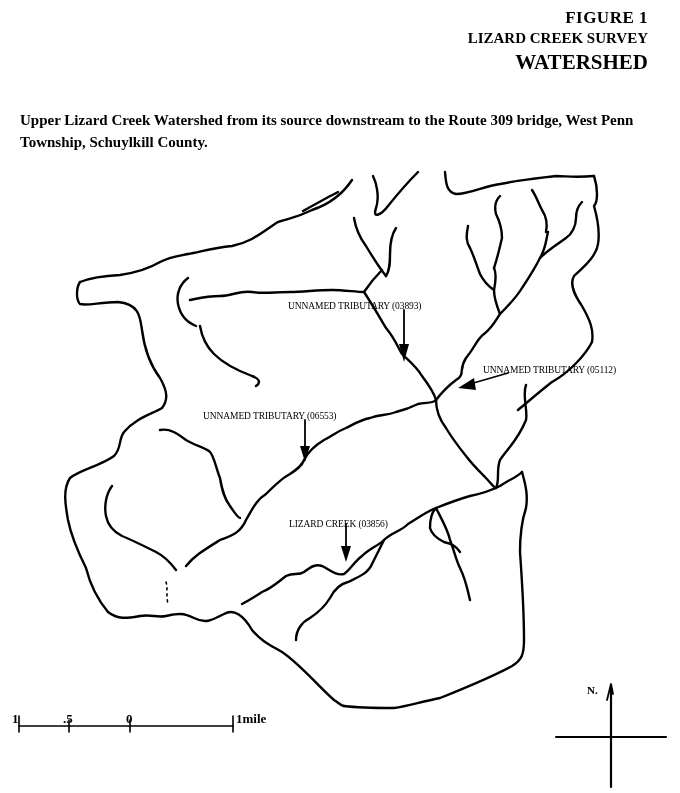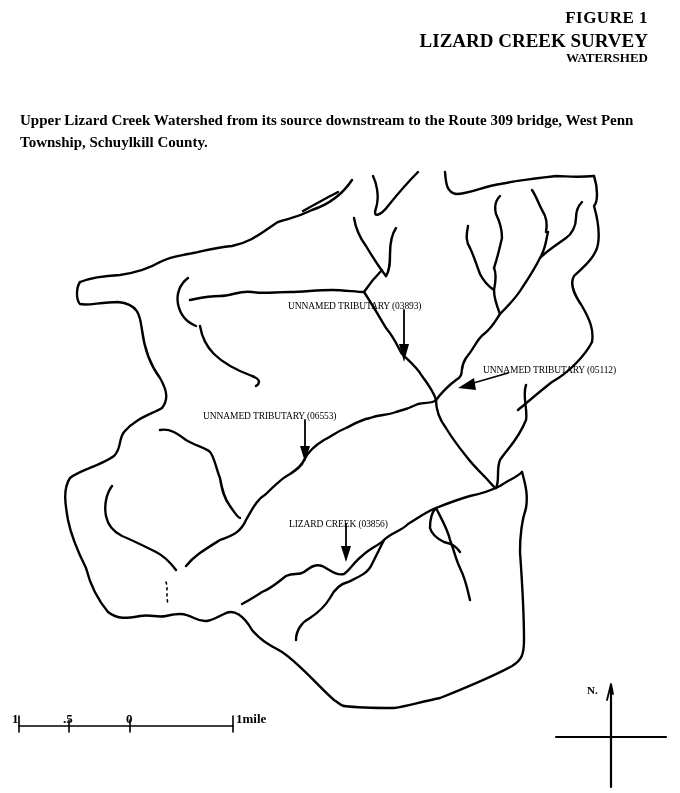--- a/index.html
+++ b/index.html
@@ -1,21 +1,21 @@
 <!DOCTYPE html>
 <html><head>
 <meta charset="utf-8">
 <style>
   html, body { margin: 0; padding: 0; background: #ffffff; }
   body { width: 680px; height: 793px; position: relative; overflow: hidden;
          font-family: "Liberation Serif", "DejaVu Serif", serif; color: #000; }
   .title-block { position: absolute; left: 0; width: 648px; text-align: right; font-weight: bold; }
   #fig-title { top: 8px; font-size: 17px; letter-spacing: 0.5px; }
-  #fig-sub1 { top: 30px; font-size: 19px; }
-  #fig-sub2 { top: 50px; font-size: 13px; }
+  #fig-sub1 { top: 30px; font-size: 15px; }
+  #fig-sub2 { top: 50px; font-size: 21px; }
   #caption { position: absolute; left: 20px; top: 109px; width: 650px;
              font-size: 15px; font-weight: bold; line-height: 22px; }
   svg.map { position: absolute; left: 0; top: 0; }
   .label { position: absolute; font-size: 9.5px; font-weight: normal; white-space: nowrap; letter-spacing: -0.1px; margin-top: 16px; }
   .scale-lbl { position: absolute; font-size: 13px; font-weight: bold; }
   .north { position: absolute; font-size: 11px; font-weight: bold; }
 </style>
 </head>
 <body>
 

